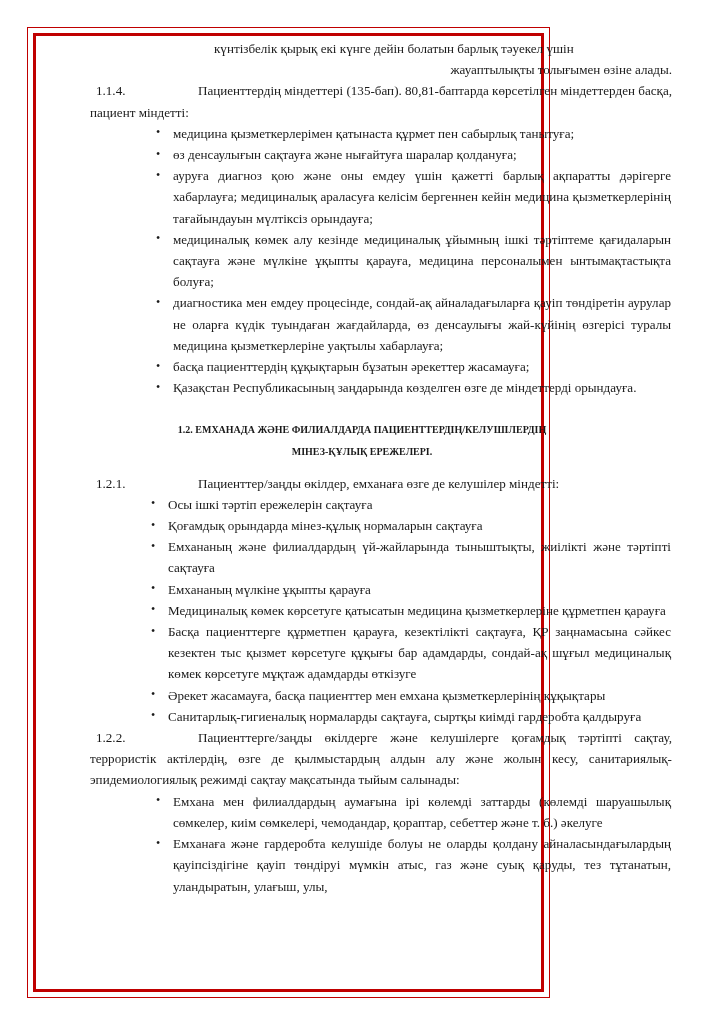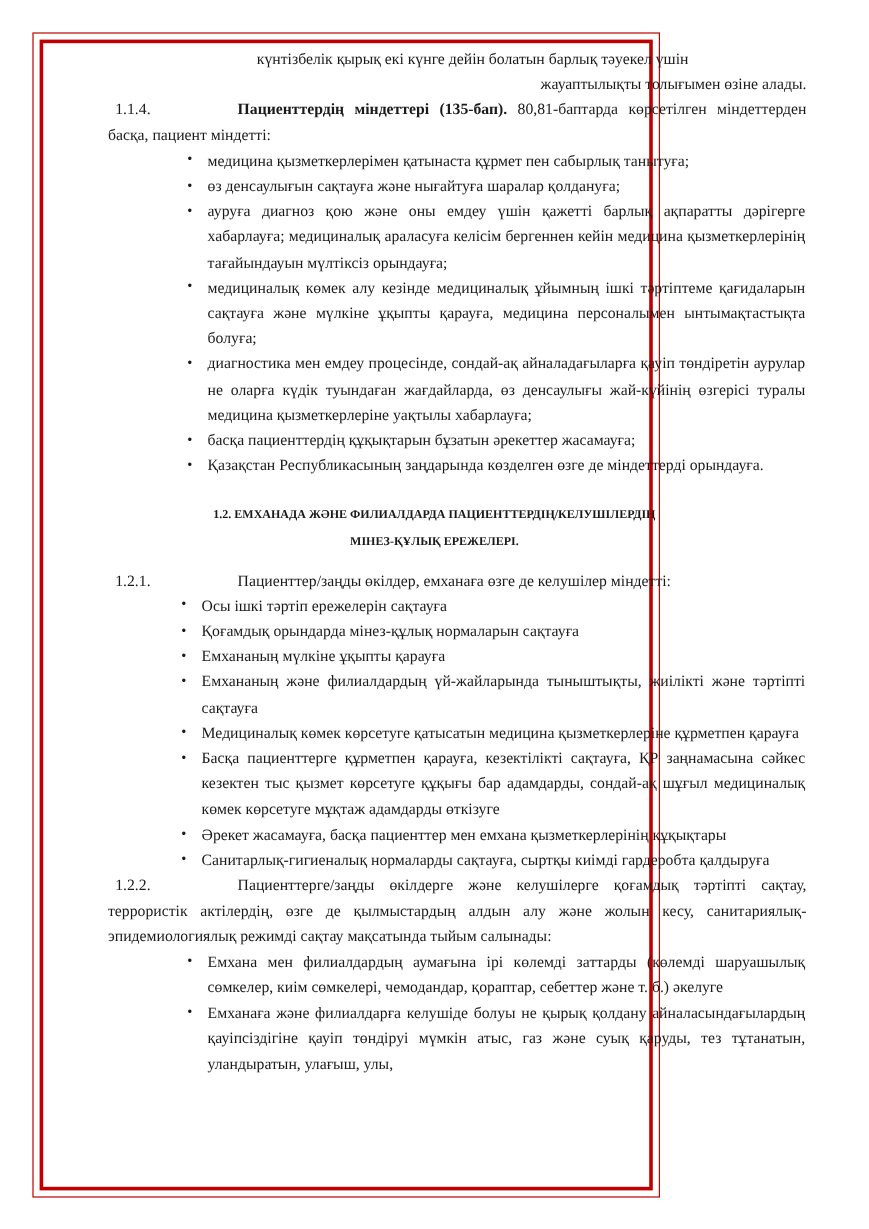--- a/index.html
+++ b/index.html
@@ -77,21 +77,21 @@
     top: 0;
     width: 44px;
     text-align: left;
     font-family: Liberation Serif, serif;
   }
   .clause .body {
     display: block;
     text-indent: 108px;
     text-align: justify;
   }
-  b { font-weight: bold; }
+  b { font-weight: normal; }
 
   
   ul.bullets {
     list-style: none;
     margin: 0;
     padding: 0;
   }
   ul.bullets > li {
     position: relative;
     padding-left: 20px;
@@ -163,32 +163,32 @@
     <div class="spacer-sm"></div>
 
     <div class="clause">
       <span class="num">1.2.1.</span>
       <span class="body">Пациенттер/заңды өкілдер, емханаға өзге де келушілер міндетті:</span>
     </div>
 
     <ul class="bullets level2">
       <li>Осы ішкі тәртіп ережелерін сақтауға</li>
       <li>Қоғамдық орындарда мінез-құлық нормаларын сақтауға</li>
+      <li>Емхананың және филиалдардың үй-жайларында тыныштықты, жиілікті және тәртіпті сақтауға</li>
       <li>Емхананың мүлкіне ұқыпты қарауға</li>
-      <li>Емхананың және филиалдардың үй-жайларында тыныштықты, жиілікті және тәртіпті сақтауға</li>
       <li>Медициналық көмек көрсетуге қатысатын медицина қызметкерлеріне құрметпен қарауға</li>
       <li>Басқа пациенттерге құрметпен қарауға, кезектілікті сақтауға, ҚР заңнамасына сәйкес кезектен тыс қызмет көрсетуге құқығы бар адамдарды, сондай-ақ шұғыл медициналық көмек көрсетуге мұқтаж адамдарды өткізуге</li>
       <li>Әрекет жасамауға, басқа пациенттер мен емхана қызметкерлерінің құқықтары</li>
       <li>Санитарлық-гигиеналық нормаларды сақтауға, сыртқы киімді гардеробта қалдыруға</li>
     </ul>
 
     <div class="clause">
       <span class="num">1.2.2.</span>
       <span class="body">Пациенттерге/заңды өкілдерге және келушілерге қоғамдық тәртіпті сақтау, террористік актілердің, өзге де қылмыстардың алдын алу және жолын кесу, санитариялық-эпидемиологиялық режимді сақтау мақсатында тыйым салынады:</span>
     </div>
 
     <ul class="bullets level1">
       <li>Емхана мен филиалдардың аумағына ірі көлемді заттарды (көлемді шаруашылық сөмкелер, киім сөмкелері, чемодандар, қораптар, себеттер және т. б.) әкелуге</li>
-      <li>Емханаға және филиалдарға келушіде болуы не қырық қолдану айналасындағылардың қауіпсіздігіне қауіп төндіруі мүмкін атыс, газ және суық қаруды, тез тұтанатын, уландыратын, улағыш, улы,</li>
+      <li>Емханаға және гардеробта келушіде болуы не оларды қолдану айналасындағылардың қауіпсіздігіне қауіп төндіруі мүмкін атыс, газ және суық қаруды, тез тұтанатын, уландыратын, улағыш, улы,</li>
     </ul>
 
   </div>
 </div>
 
 </body></html>

